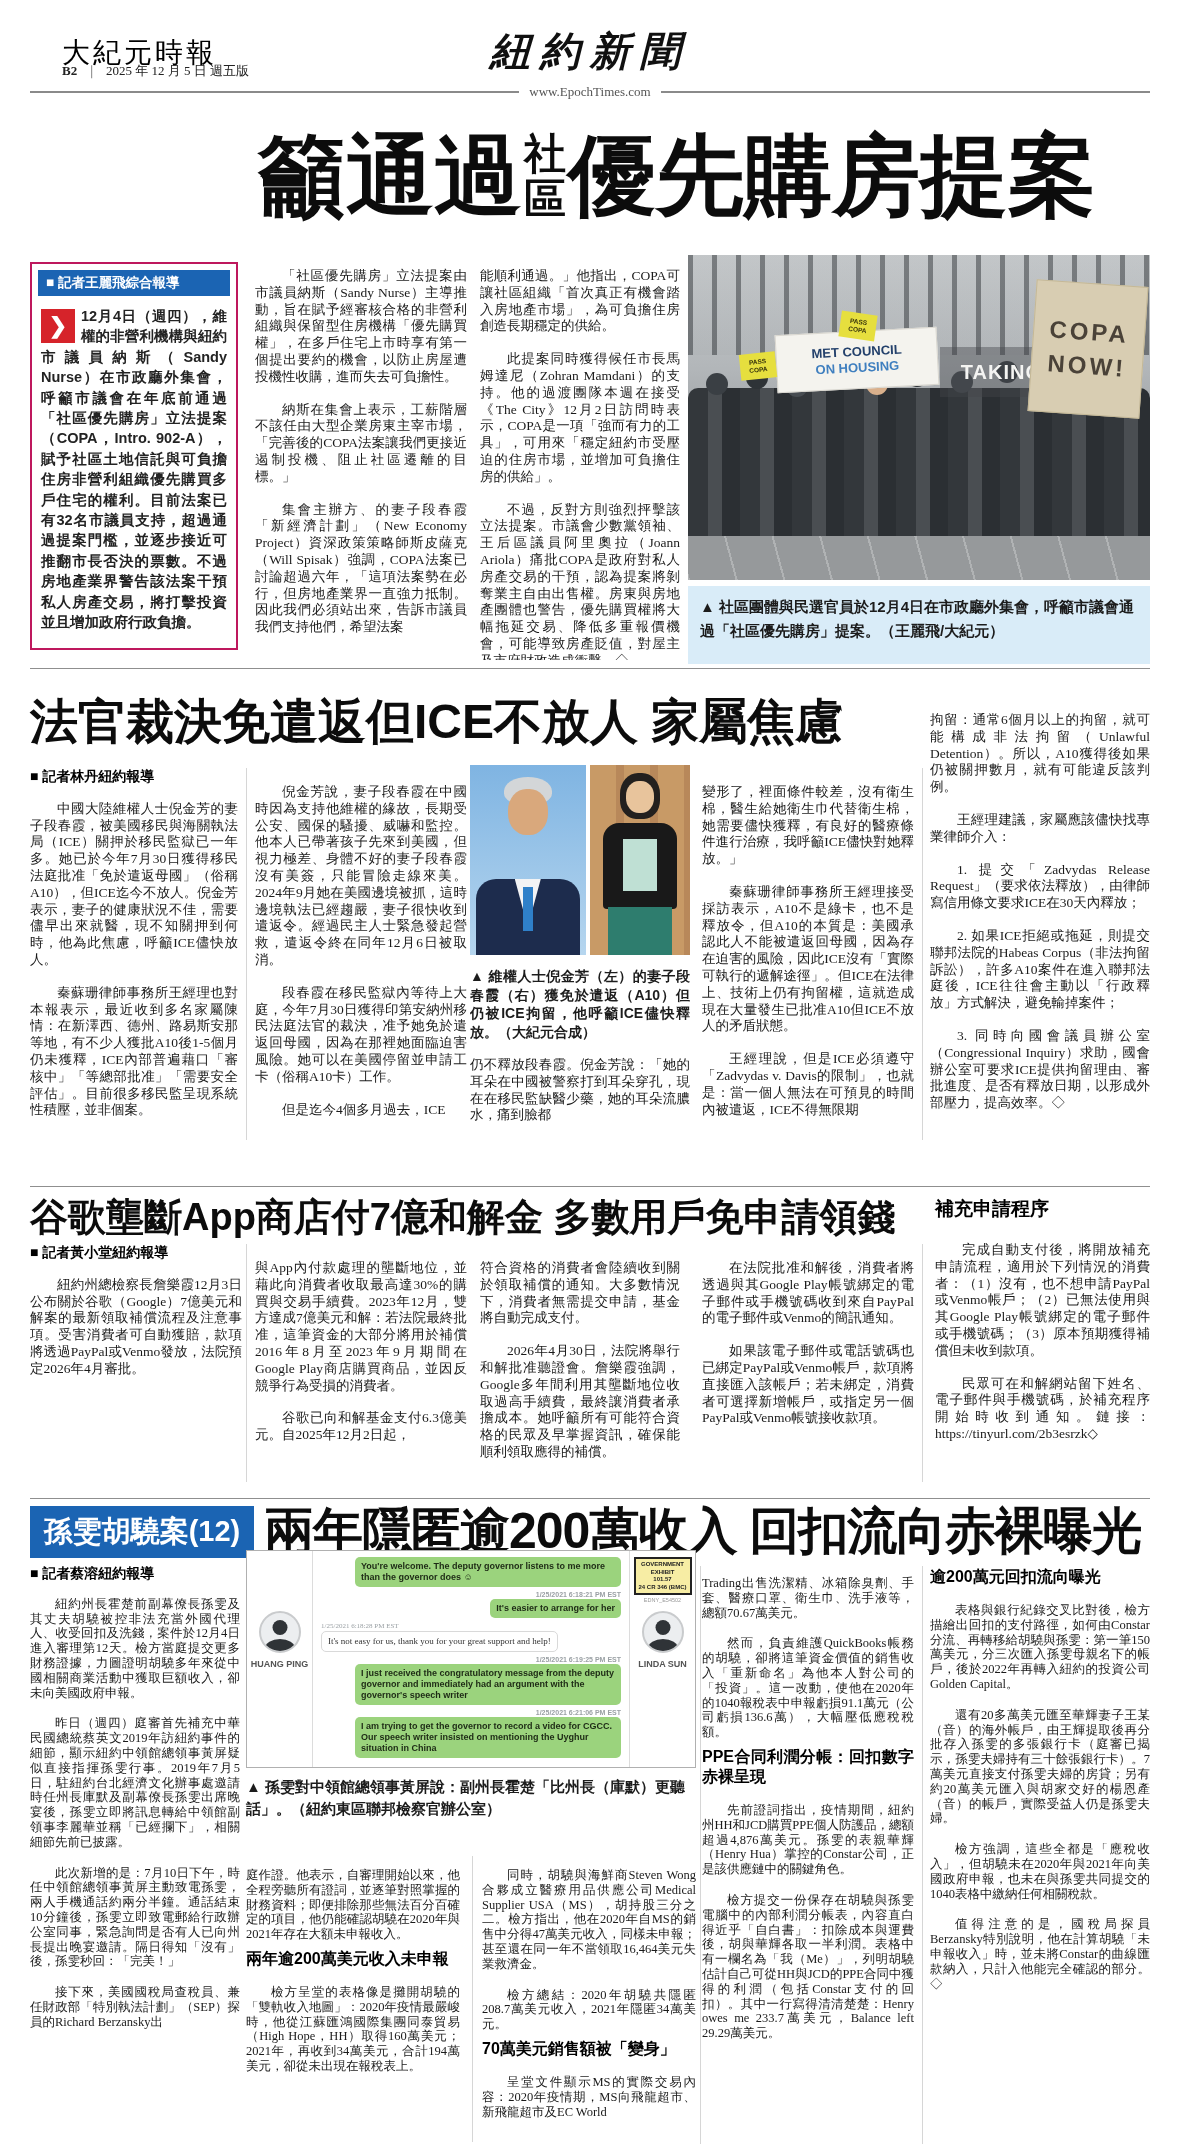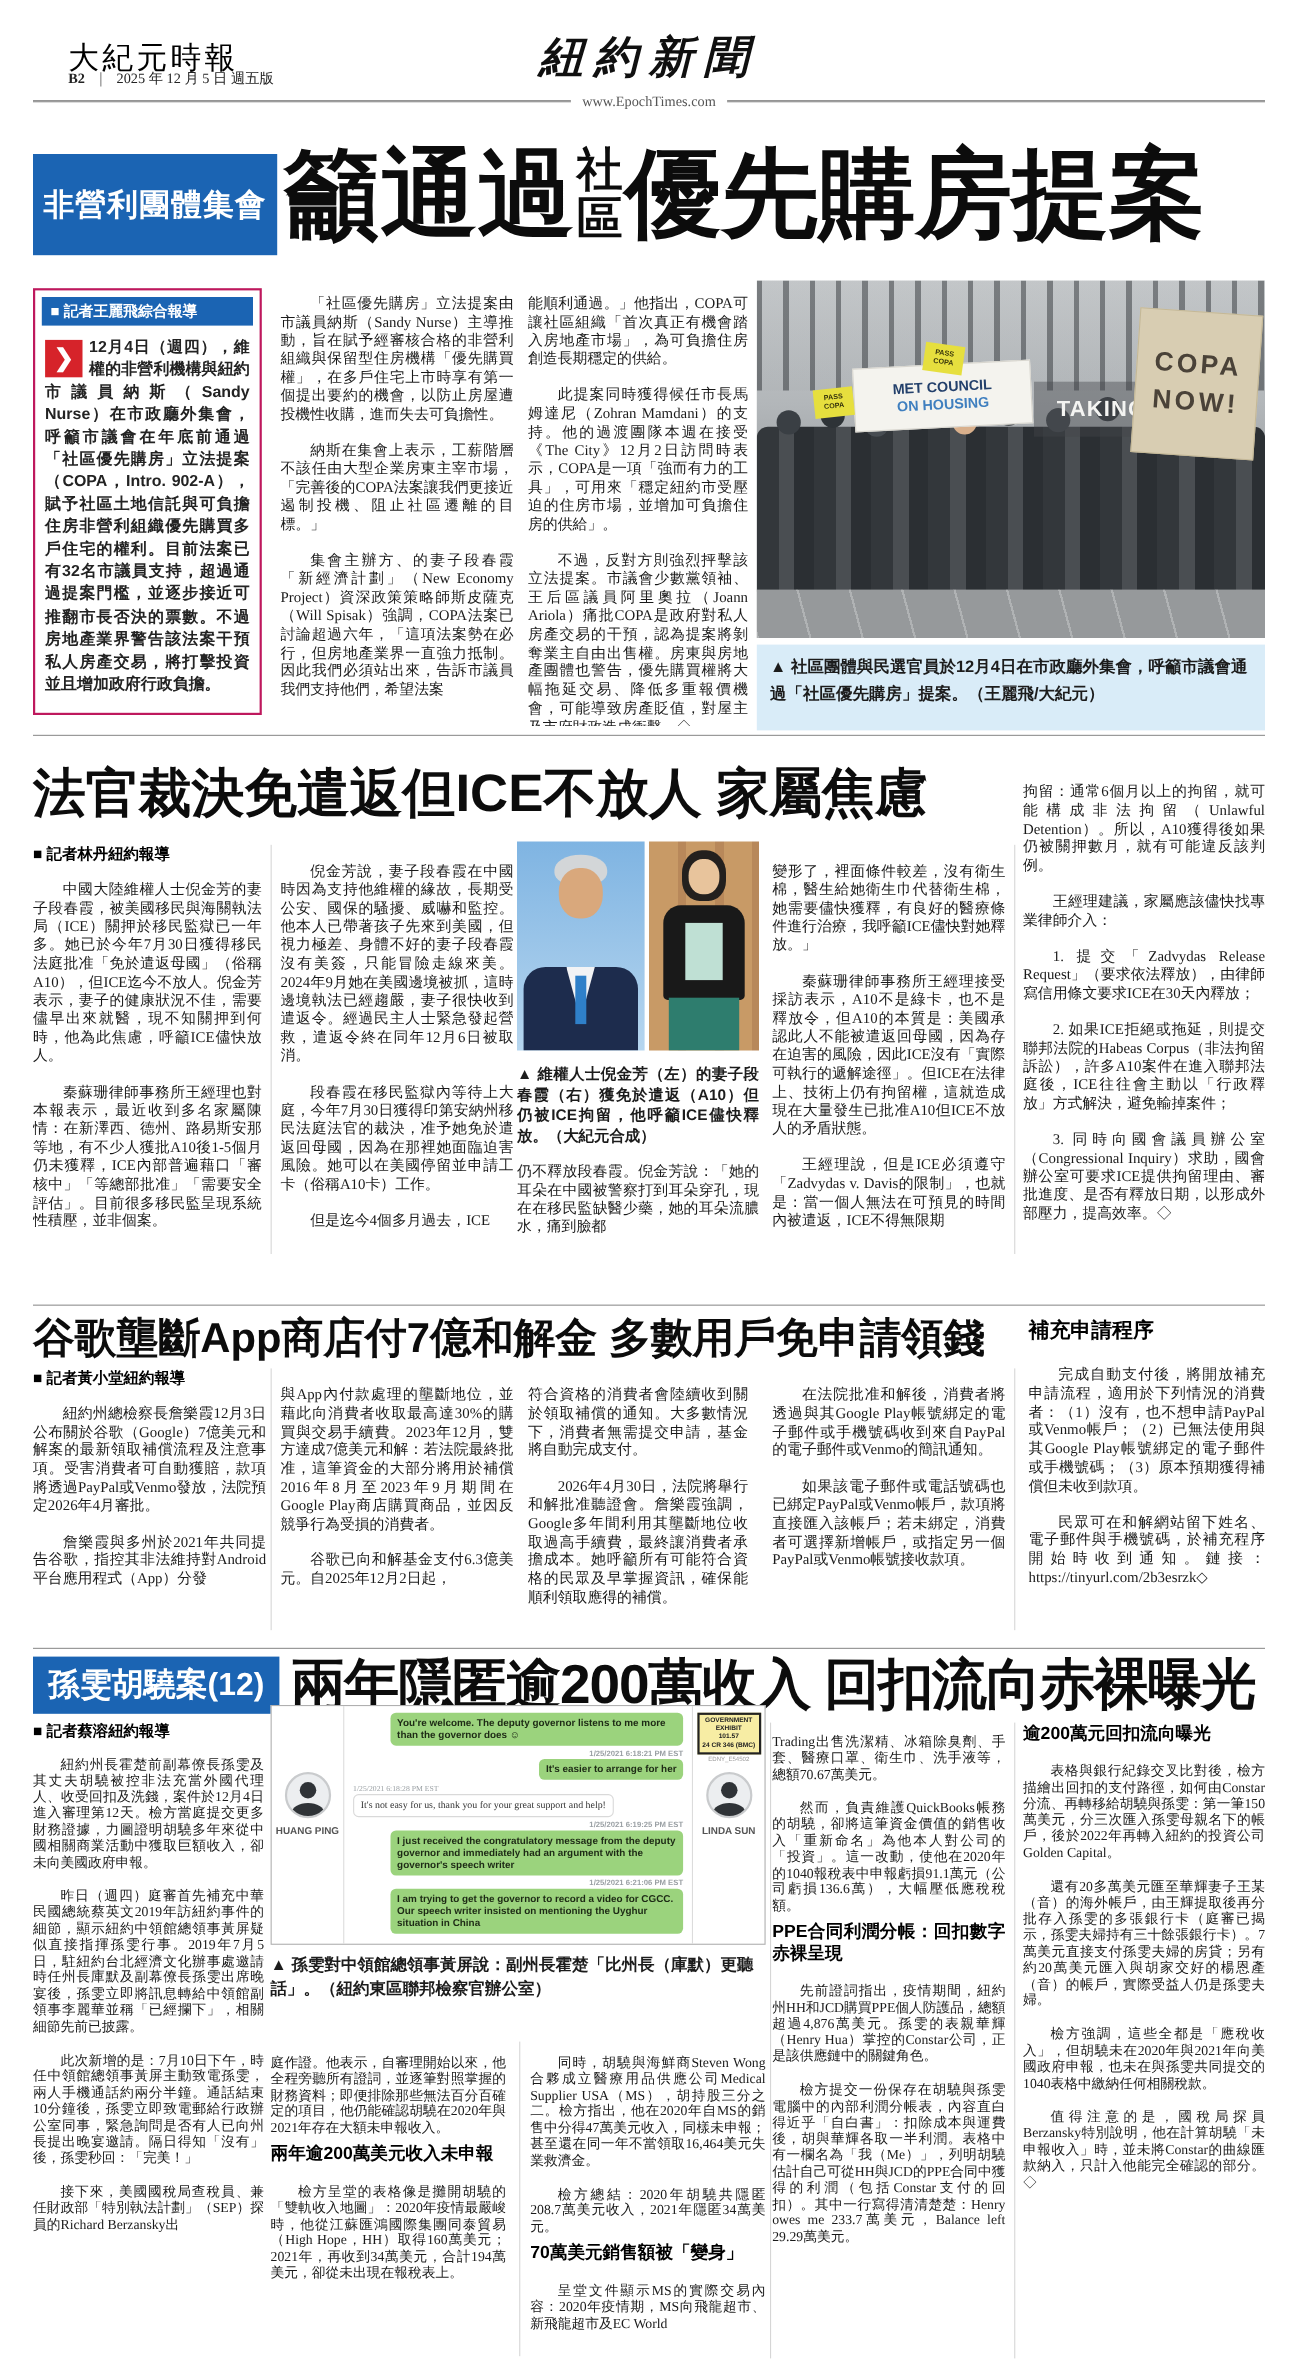--- a/index.html
+++ b/index.html
@@ -117,21 +117,20 @@
   <div class="edition-line" data-name="edition-line">
     <span class="ed" data-name="page-number">B2</span><span class="sep" data-name="separator">｜</span><span data-name="date">2025 年 12 月 5 日 週五版</span>
   </div>
   <div class="section-title" data-name="section-title">紐約新聞</div>
   <div class="header-rule" data-name="header-rule">
     <span class="ln" data-name="rule-left"></span>
     <span class="site" data-name="website-url">www.EpochTimes.com</span>
     <span class="ln" data-name="rule-right"></span>
   </div>
 
-  <div class="kicker" style="left:30px;top:140px;width:222px;height:92px;font-size:28px;letter-spacing:1px;" data-name="article1-kicker">非營利團體集會</div>
   <div class="bigheadline a1-head" data-name="article1-headline">
     <span data-name="headline-pre">籲通過</span>
     <span class="a1-stack" data-name="headline-stacked-chars">
       <span data-name="stack-top">社</span>
       <span data-name="stack-bottom">區</span>
     </span>
     <span data-name="headline-post">優先購房提案</span>
   </div>
 
   <div class="a1-box" data-name="article1-lead-box">
@@ -225,21 +224,20 @@
   <div class="vrule" style="left:922px;top:768px;height:372px;" data-name="column-rule"></div>
 
   <div class="hdiv" style="top:1186px;" data-name="section-divider"></div>
 
   <div class="bigheadline" style="left:30px;top:1194px;font-size:38px;line-height:46px;" data-name="article3-headline">谷歌壟斷App商店付7億和解金 多數用戶免申請領錢</div>
   <div style="position:absolute;left:935px;top:1196px;font-family:'Liberation Sans',sans-serif;font-weight:bold;font-size:19px;color:#000;" data-name="article3-sidebar-title">補充申請程序</div>
 
   <div class="col" style="left:30px;top:1244px;width:212px;height:242px;" data-name="article3-column-1">
     <div class="reporter" data-name="reporter-byline">■ 記者黃小堂紐約報導</div>
   <p data-name="paragraph">紐約州總檢察長詹樂霞12月3日公布關於谷歌（Google）7億美元和解案的最新領取補償流程及注意事項。受害消費者可自動獲賠，款項將透過PayPal或Venmo發放，法院預定2026年4月審批。</p>
-      <p data-name="paragraph">詹樂霞與多州於2021年共同提告谷歌，指控其非法維持對Android平台應用程式（App）分發</p>
     </div>
   <div class="col" style="left:255px;top:1244px;width:212px;height:242px;" data-name="article3-column-2">
       <p class="cont" data-name="paragraph">與App內付款處理的壟斷地位，並藉此向消費者收取最高達30%的購買與交易手續費。2023年12月，雙方達成7億美元和解：若法院最終批准，這筆資金的大部分將用於補償2016年8月至2023年9月期間在Google Play商店購買商品，並因反競爭行為受損的消費者。</p>
       <p data-name="paragraph">谷歌已向和解基金支付6.3億美元。自2025年12月2日起，</p>
     </div>
   <div class="col" style="left:480px;top:1244px;width:200px;height:242px;" data-name="article3-column-3">
       <p class="cont" data-name="paragraph">符合資格的消費者會陸續收到關於領取補償的通知。大多數情況下，消費者無需提交申請，基金將自動完成支付。</p>
       <p data-name="paragraph">2026年4月30日，法院將舉行和解批准聽證會。詹樂霞強調，Google多年間利用其壟斷地位收取過高手續費，最終讓消費者承擔成本。她呼籲所有可能符合資格的民眾及早掌握資訊，確保能順利領取應得的補償。</p>
     </div>
   <div class="col" style="left:702px;top:1244px;width:212px;height:242px;" data-name="article3-column-4">

